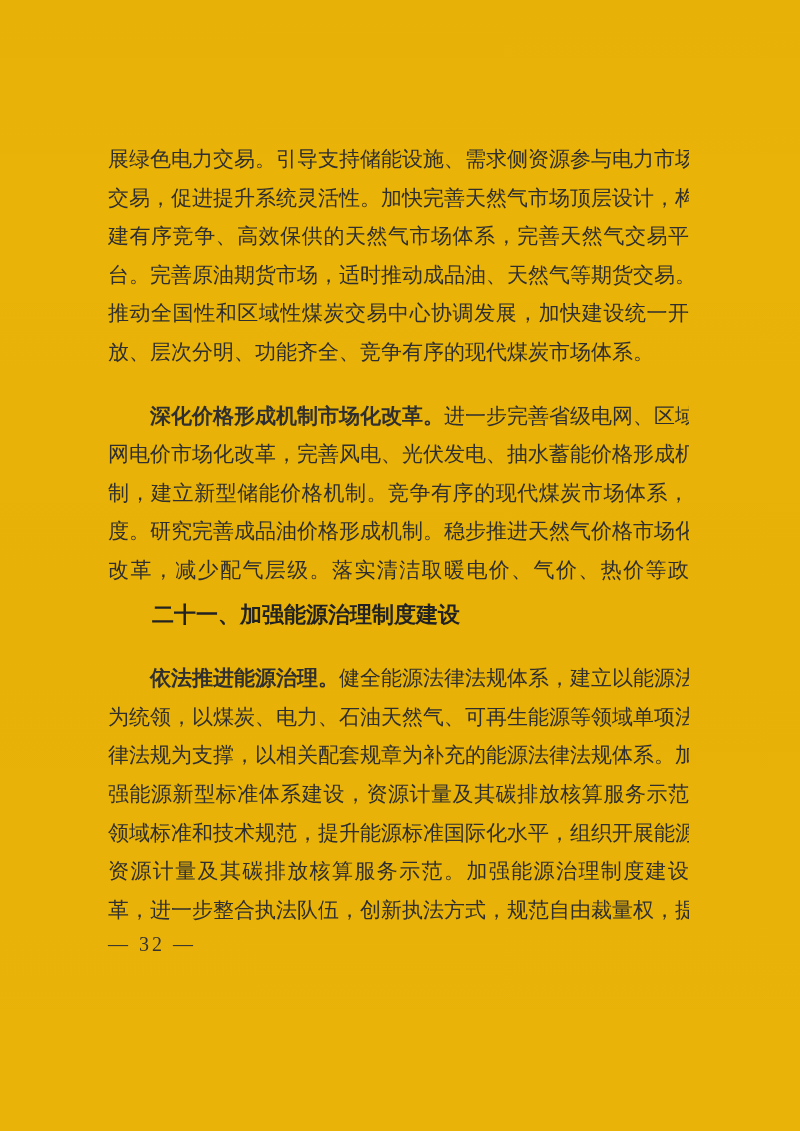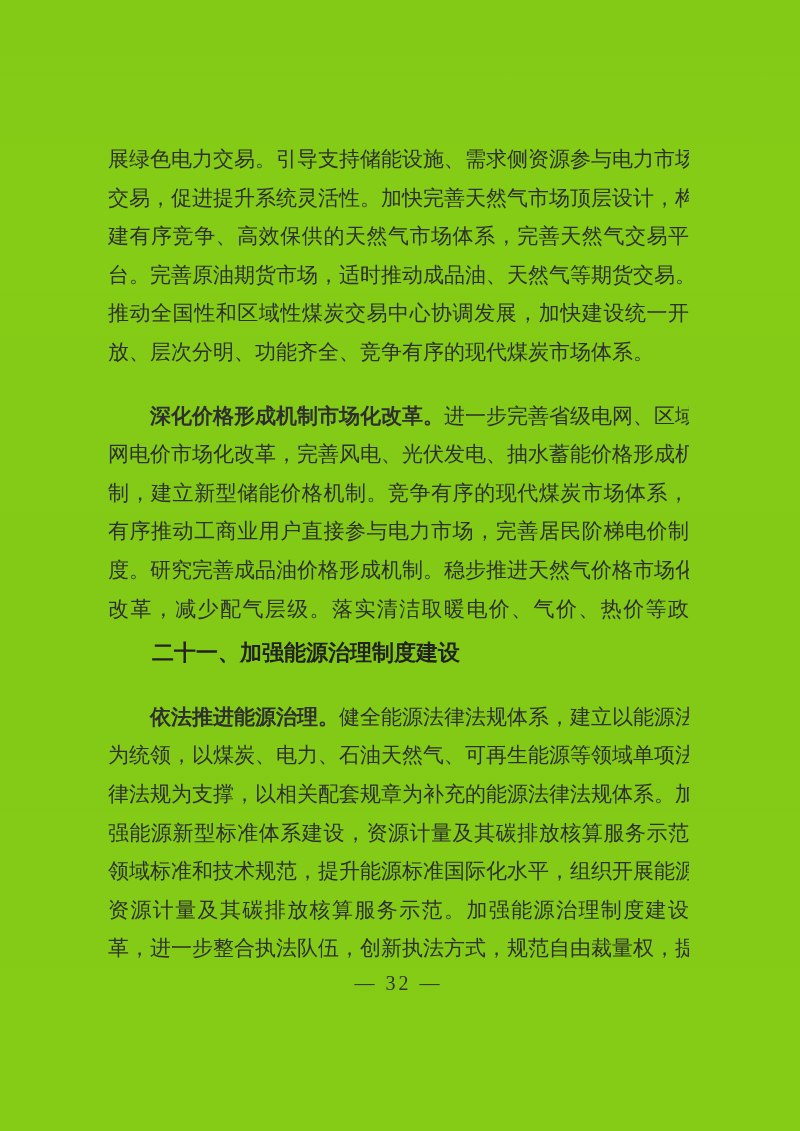--- a/index.html
+++ b/index.html
@@ -5,21 +5,21 @@
   html, body {
     margin: 0;
     padding: 0;
     background: #f6f6f6;
   }
   .page {
     position: relative;
     width: 800px;
     height: 1131px;
     margin: 0 auto;
-    background: #84cc16;
+    background: #eab308;
     overflow: hidden;
     font-family: "Liberation Serif", serif;
     color: #2f2f2f;
   }
   
   .page::before {
     content: "";
     position: absolute;
     inset: 0;
     background: linear-gradient(180deg, rgba(0,0,0,0.012) 0%, rgba(0,0,0,0) 18%, rgba(0,0,0,0.01) 55%, rgba(0,0,0,0) 100%);
@@ -57,21 +57,20 @@
     font-size: 22px;
     line-height: 38.6px;
     height: 38.6px;
     text-indent: 44px;
     margin: 6px 0 20px 0;
     color: #222222;
     text-align: left;
   }
   .page-number {
     margin-top: 4px;
-    text-align: center;
     font-size: 20px;
     letter-spacing: 3px;
     color: #333333;
   }
 </style>
 </head>
 <body>
 
 <div class="page">
   <div class="text-block">
@@ -82,21 +81,20 @@
       <div class="line">建有序竞争、高效保供的天然气市场体系，完善天然气交易平</div>
       <div class="line">台。完善原油期货市场，适时推动成品油、天然气等期货交易。</div>
       <div class="line">推动全国性和区域性煤炭交易中心协调发展，加快建设统一开</div>
       <div class="line short">放、层次分明、功能齐全、竞争有序的现代煤炭市场体系。</div>
     </div>
 
     <div>
       <div class="line indent"><span class="lead">深化价格形成机制市场化改革。</span><span>进一步完善省级电网、区域</span></div>
       <div class="line">网电价市场化改革，完善风电、光伏发电、抽水蓄能价格形成机</div>
       <div class="line">制，建立新型储能价格机制。竞争有序的现代煤炭市场体系，</div>
-      <div class="line">有序推动工商业用户直接参与电力市场，完善居民阶梯电价制</div>
       <div class="line">度。研究完善成品油价格形成机制。稳步推进天然气价格市场化</div>
       <div class="line short">改革，减少配气层级。落实清洁取暖电价、气价、热价等政策。</div>
     </div>
 
     <div class="heading">二十一、加强能源治理制度建设</div>
 
     <div>
       <div class="line indent"><span class="lead">依法推进能源治理。</span><span>健全能源法律法规体系，建立以能源法</span></div>
       <div class="line">为统领，以煤炭、电力、石油天然气、可再生能源等领域单项法</div>
       <div class="line">律法规为支撑，以相关配套规章为补充的能源法律法规体系。加</div>

